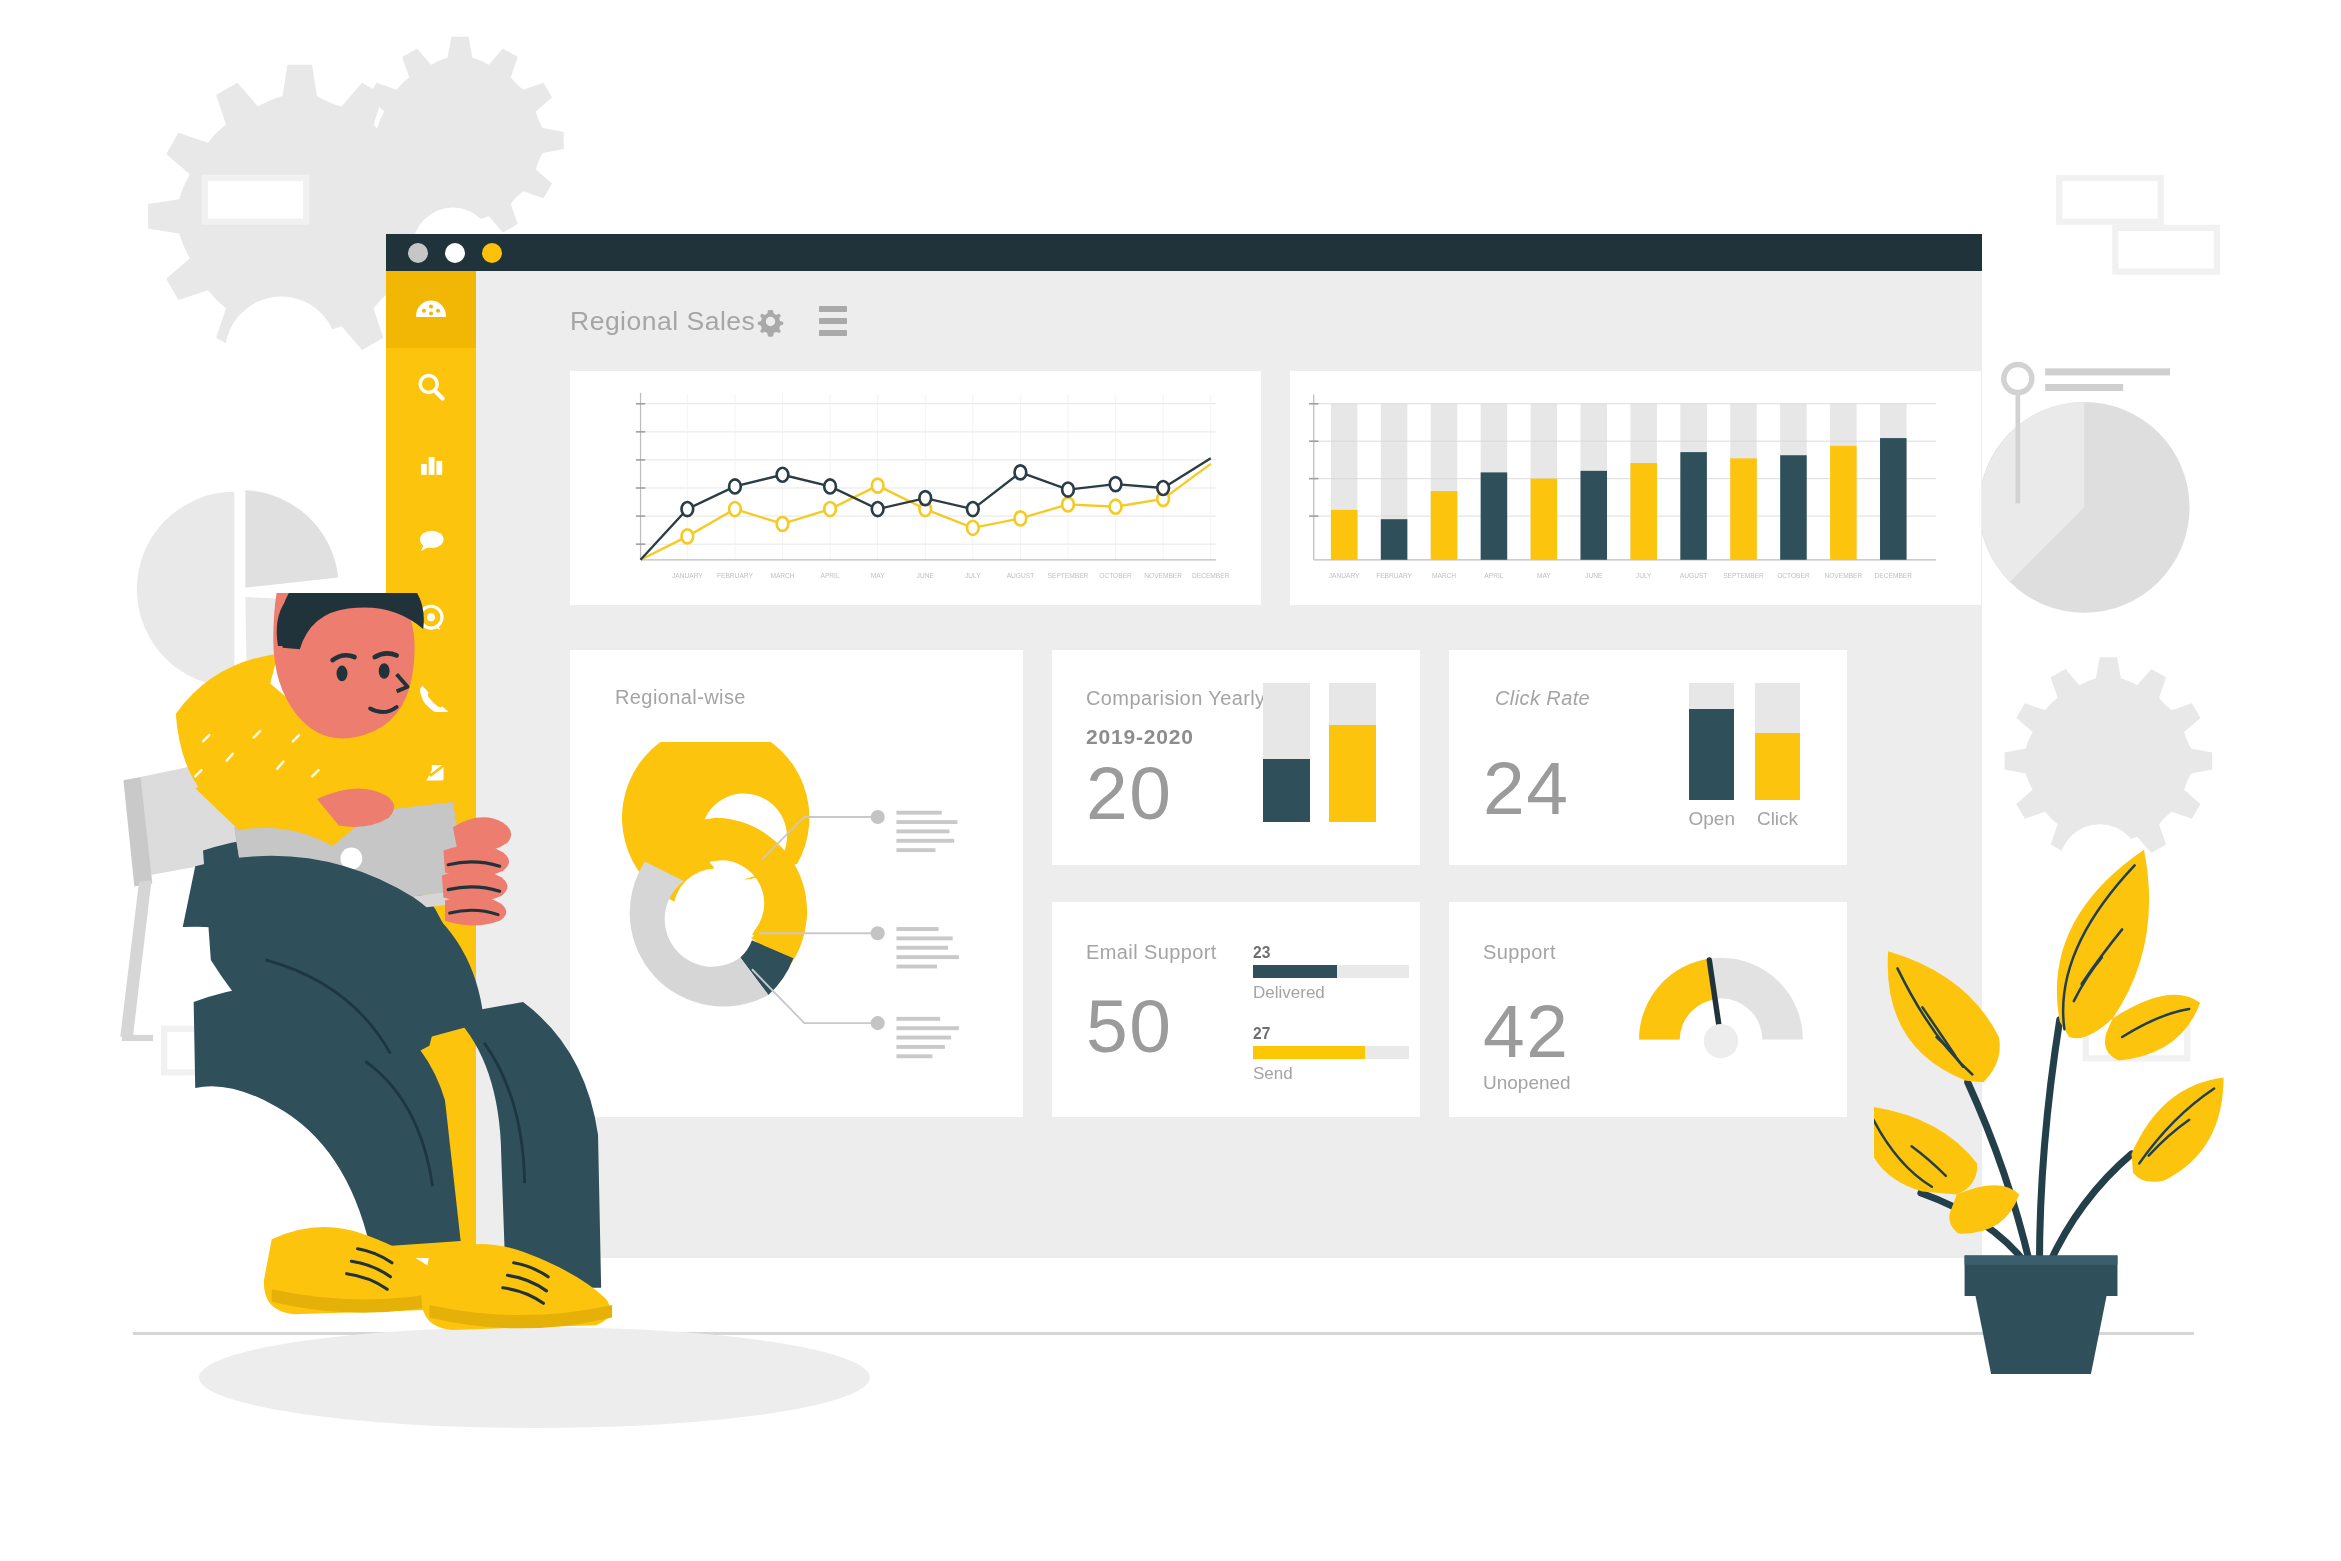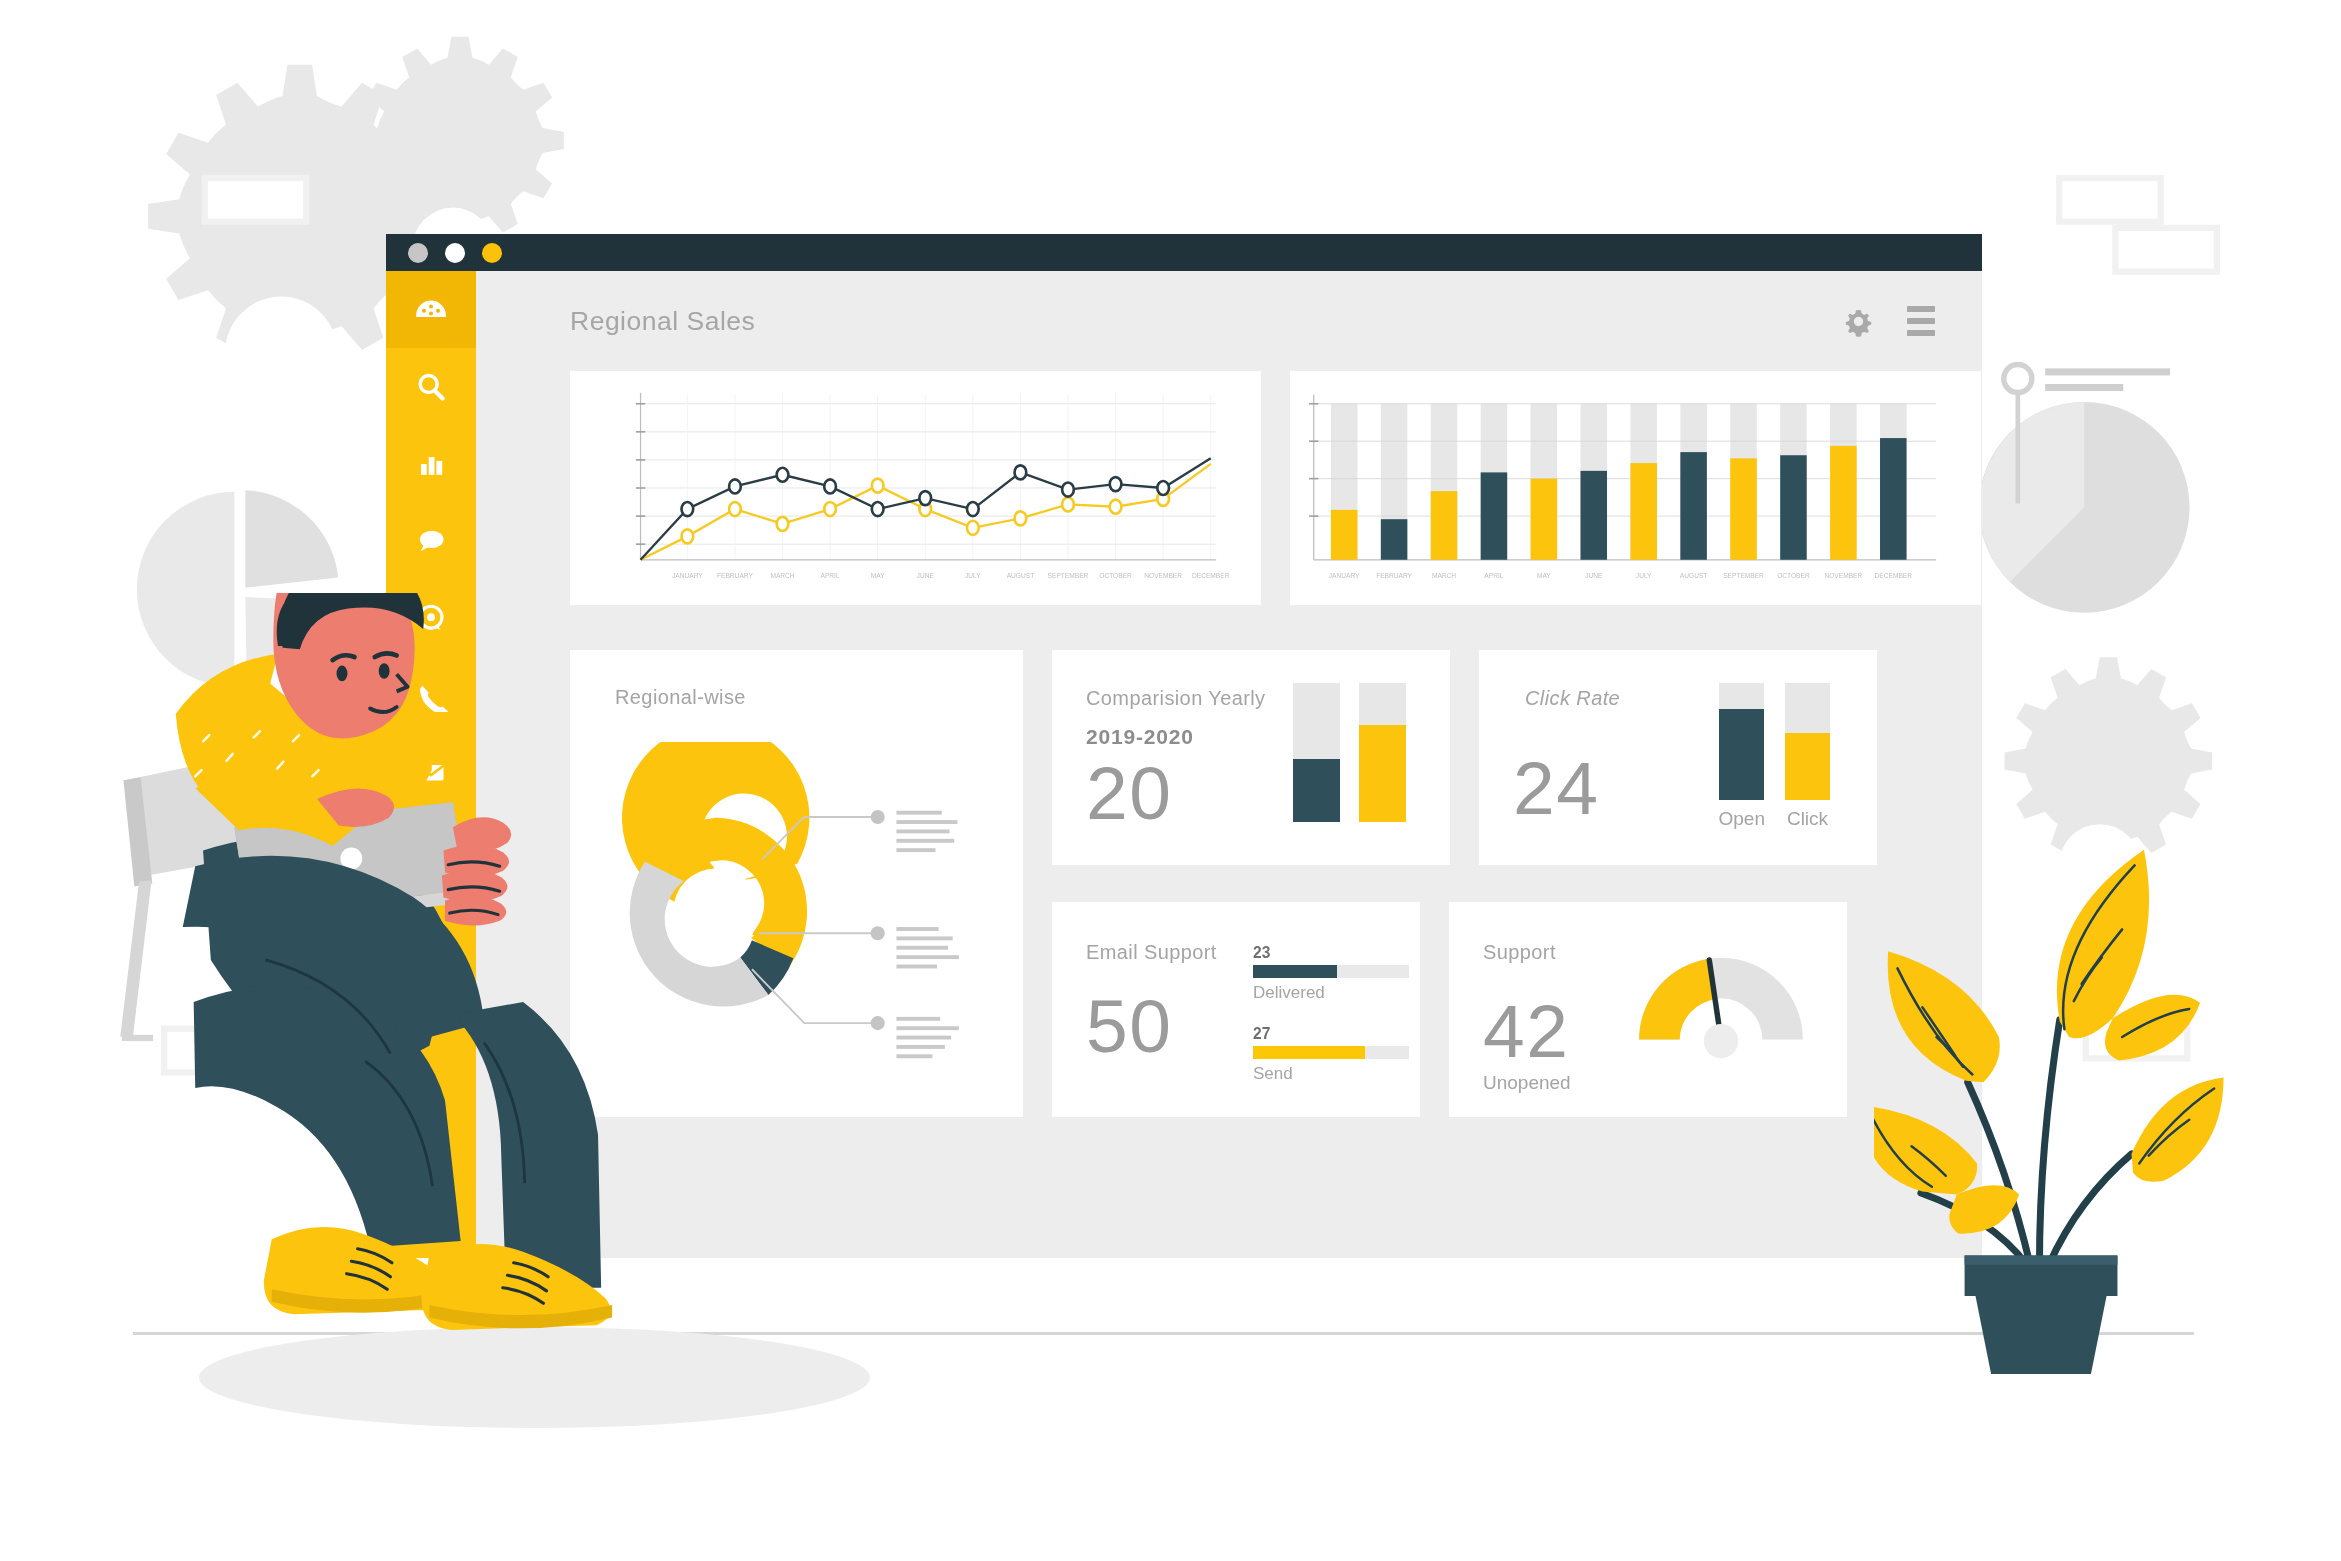--- a/index.html
+++ b/index.html
@@ -44,21 +44,21 @@
     width:90px;height:77px;display:flex;align-items:center;justify-content:center;
   }
   .side-item.active{background:#f2b705;}
   .side-item svg{display:block;}
 
   .content{
     position:absolute;left:90px;top:37px;right:0;bottom:0;background:#ededee;
   }
   .topbar{
     position:absolute;left:0;top:0;width:100%;height:100px;
-    display:flex;align-items:center;justify-content:space-between;
+    display:flex;align-items:center;
     padding:0 47px 0 94px;box-sizing:border-box;
   }
   .page-title{
     font-size:26.5px;color:#a6a6a6;letter-spacing:0.5px;font-weight:400;
   }
   .topicons{display:flex;align-items:center;gap:33px;}
   .hamburger{display:flex;flex-direction:column;gap:6.2px;}
   .hamburger span{display:block;width:28px;height:6.2px;background:#a9a9a9;border-radius:0.8px;}
 
   
@@ -423,21 +423,21 @@
                   <rect x="418" y="388" width="62" height="5"></rect>
                 <rect x="418" y="400" width="46" height="5"></rect>
               </g>
             </svg>
           </div>
 
           <div style="display:flex;flex-direction:column;gap:37px;">
 
             <div class="row">
 
-              <div class="card" style="width:398px;height:215px;">
+              <div class="card" style="width:368px;height:215px;">
                 <div class="card-title" style="left:34px;top:37px;">Comparision Yearly</div>
                 <div class="year-label" style="position:absolute;left:34px;top:75px;">2019-2020</div>
                 <div class="big-num" style="position:absolute;left:34px;top:106px;">20</div>
                 <div style="position:absolute;right:44px;top:33px;display:flex;gap:19px;align-items:flex-end;">
                   <div class="track" style="width:47px;height:139px;">
                     <div class="fill dark" style="height:45%;"></div>
                   </div>
                   <div class="track" style="width:47px;height:139px;">
                     <div class="fill yellow" style="height:70%;"></div>
                   </div>

